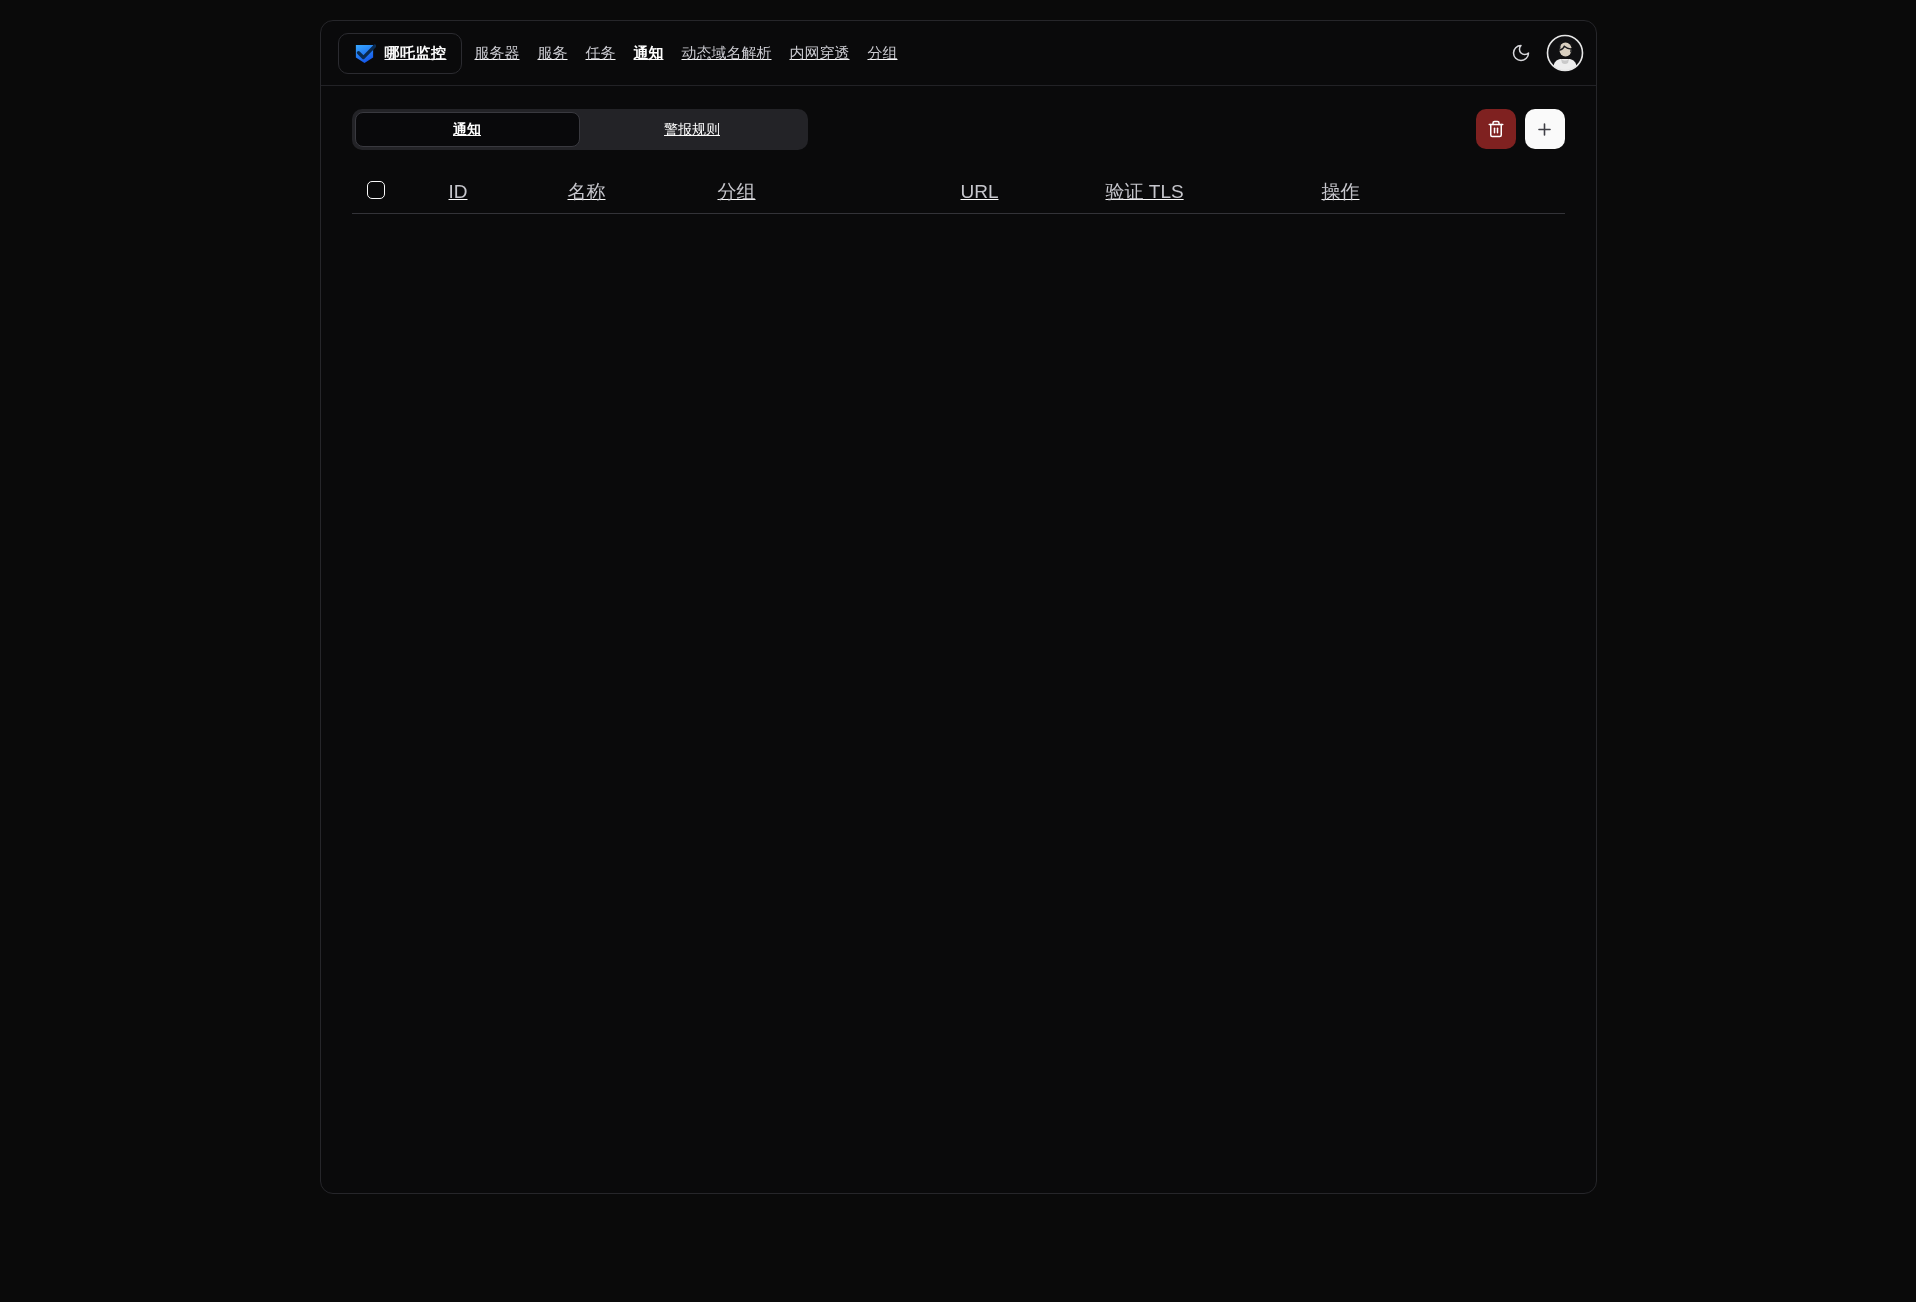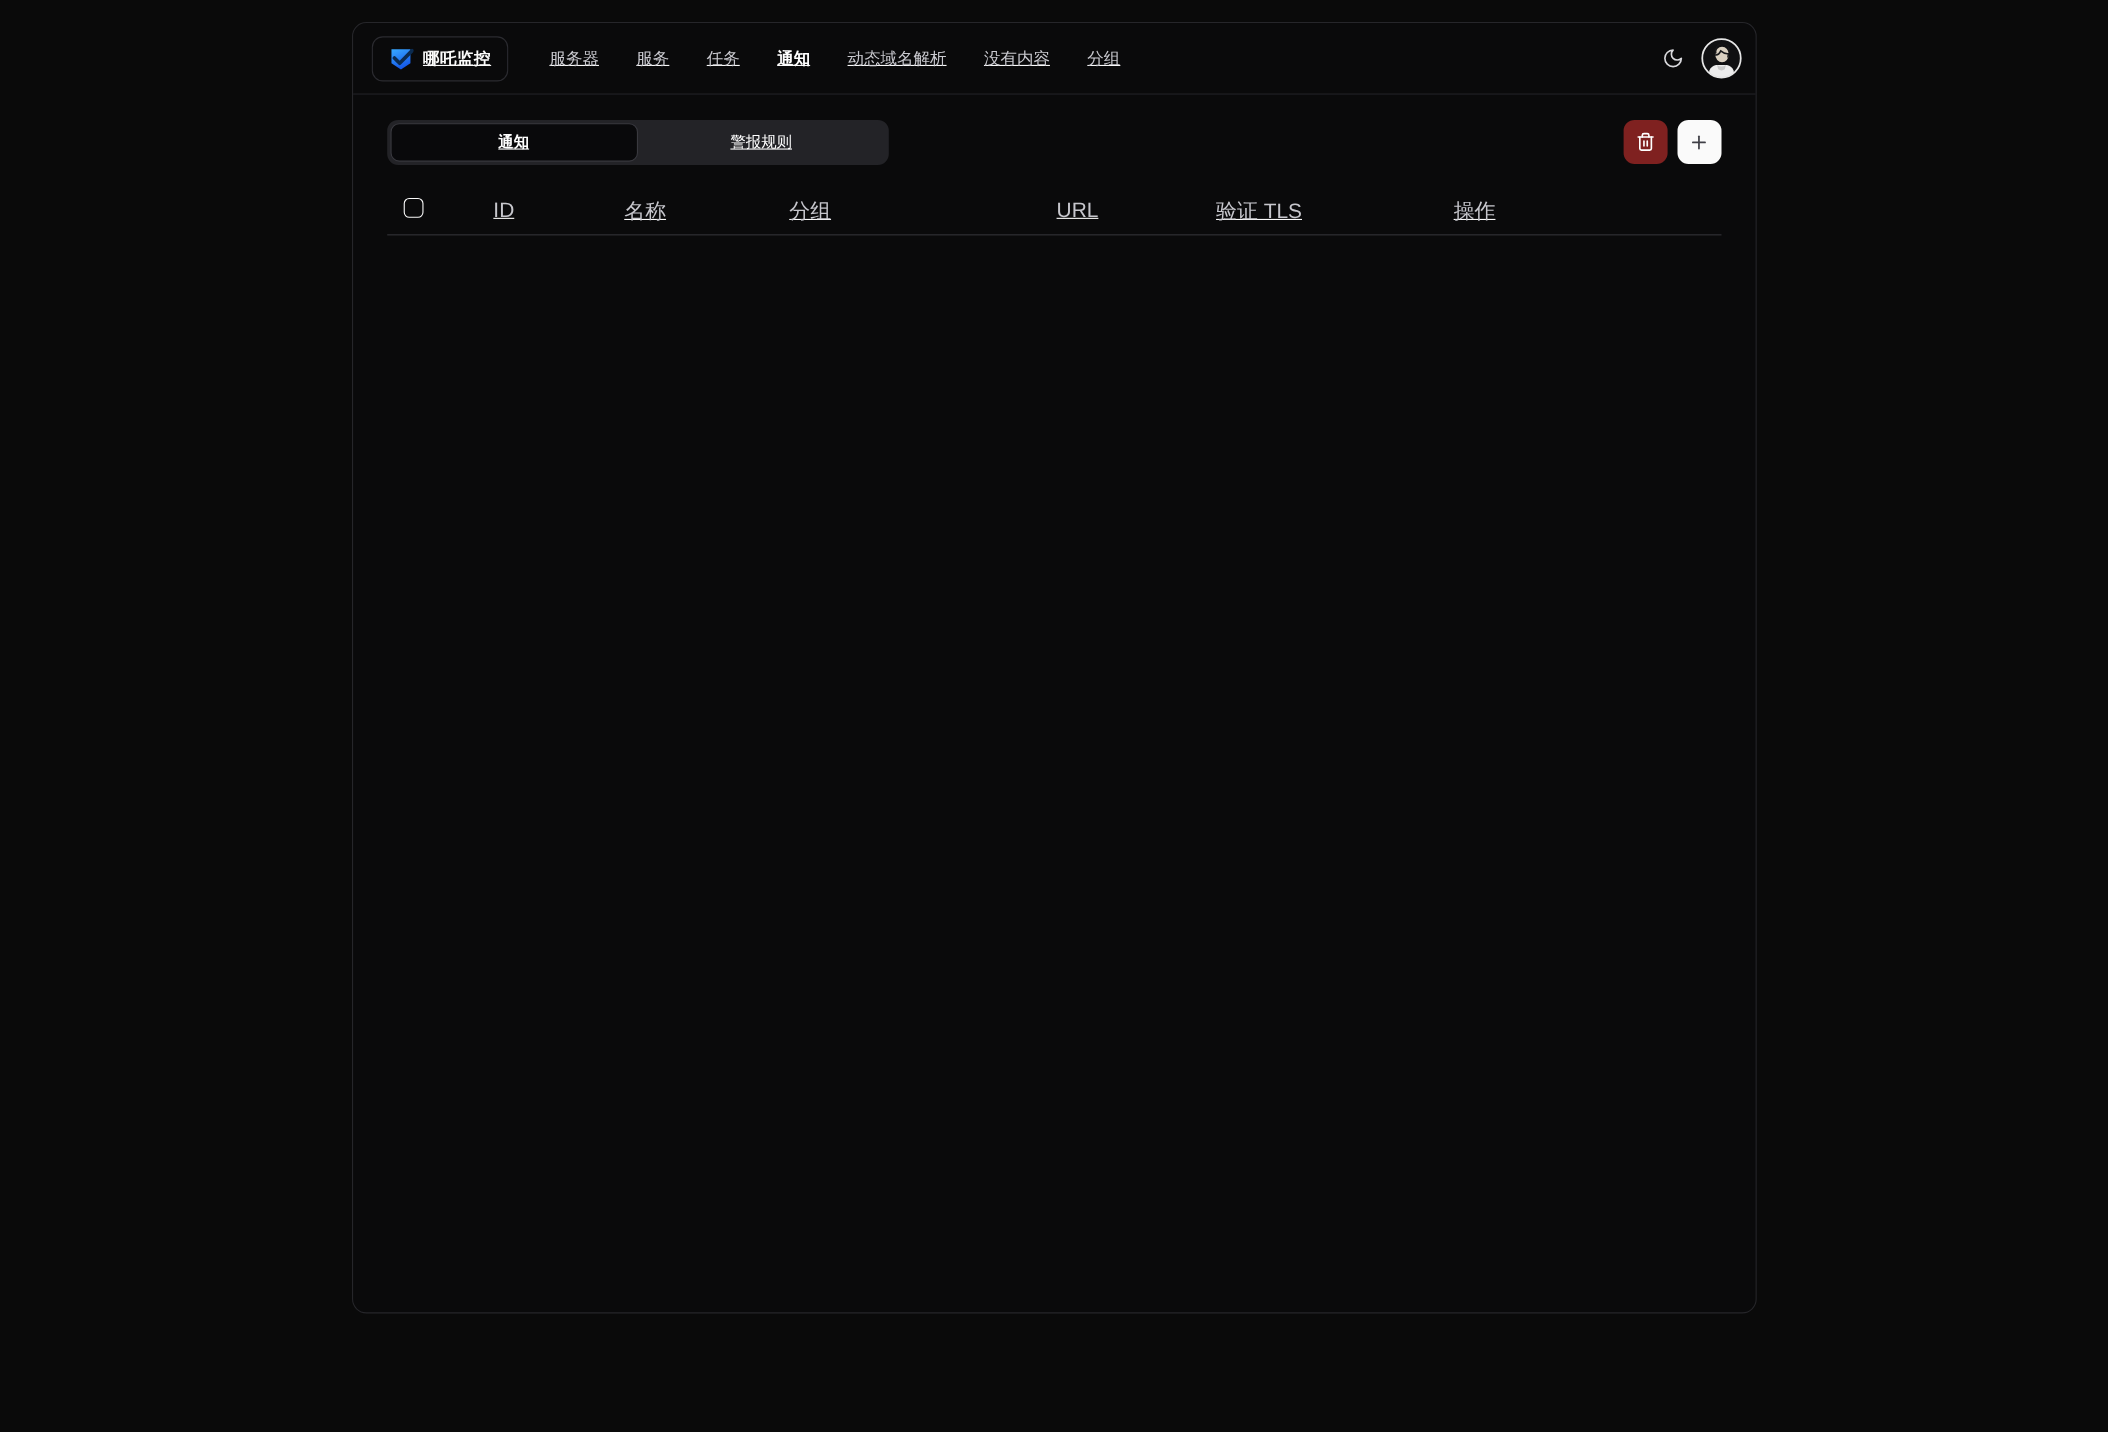--- a/index.html
+++ b/index.html
@@ -43,22 +43,22 @@
   }
   .logo-btn .brand-text {
     font-size: 15px;
     font-weight: bold;
     color: #fafafa;
     letter-spacing: 0.5px;
   }
   .nav-links {
     display: flex;
     align-items: flex-end;
-    margin-left: 38px;
-    gap: 34px;
+    margin-left: 13px;
+    gap: 18px;
   }
   .nav-item {
     font-size: 15px;
     color: #c9c9cf;
     text-decoration: none;
     cursor: pointer;
     white-space: nowrap;
   }
   .nav-item.active {
     color: #ffffff;
@@ -228,21 +228,21 @@
       </span>
       <span class="brand-text">哪吒监控</span>
     </button>
 
     <nav class="nav-links">
       <a class="nav-item">服务器</a>
       <a class="nav-item">服务</a>
       <a class="nav-item">任务</a>
       <a class="nav-item active">通知</a>
       <a class="nav-item">动态域名解析</a>
-      <a class="nav-item">没有内容</a>
+      <a class="nav-item">内网穿透</a>
       <a class="nav-item">分组</a>
     </nav>
 
     <div class="nav-right">
       <button class="icon-ghost-btn">
         <span style="display:flex;">
           <svg width="20" height="20" viewBox="0 0 24 24" fill="none" stroke="#d8d8dc" stroke-width="1.8" stroke-linecap="round" stroke-linejoin="round">
             <path d="M12 3a6 6 0 0 0 9 9 9 9 0 1 1-9-9Z"></path>
           </svg>
         </span>

